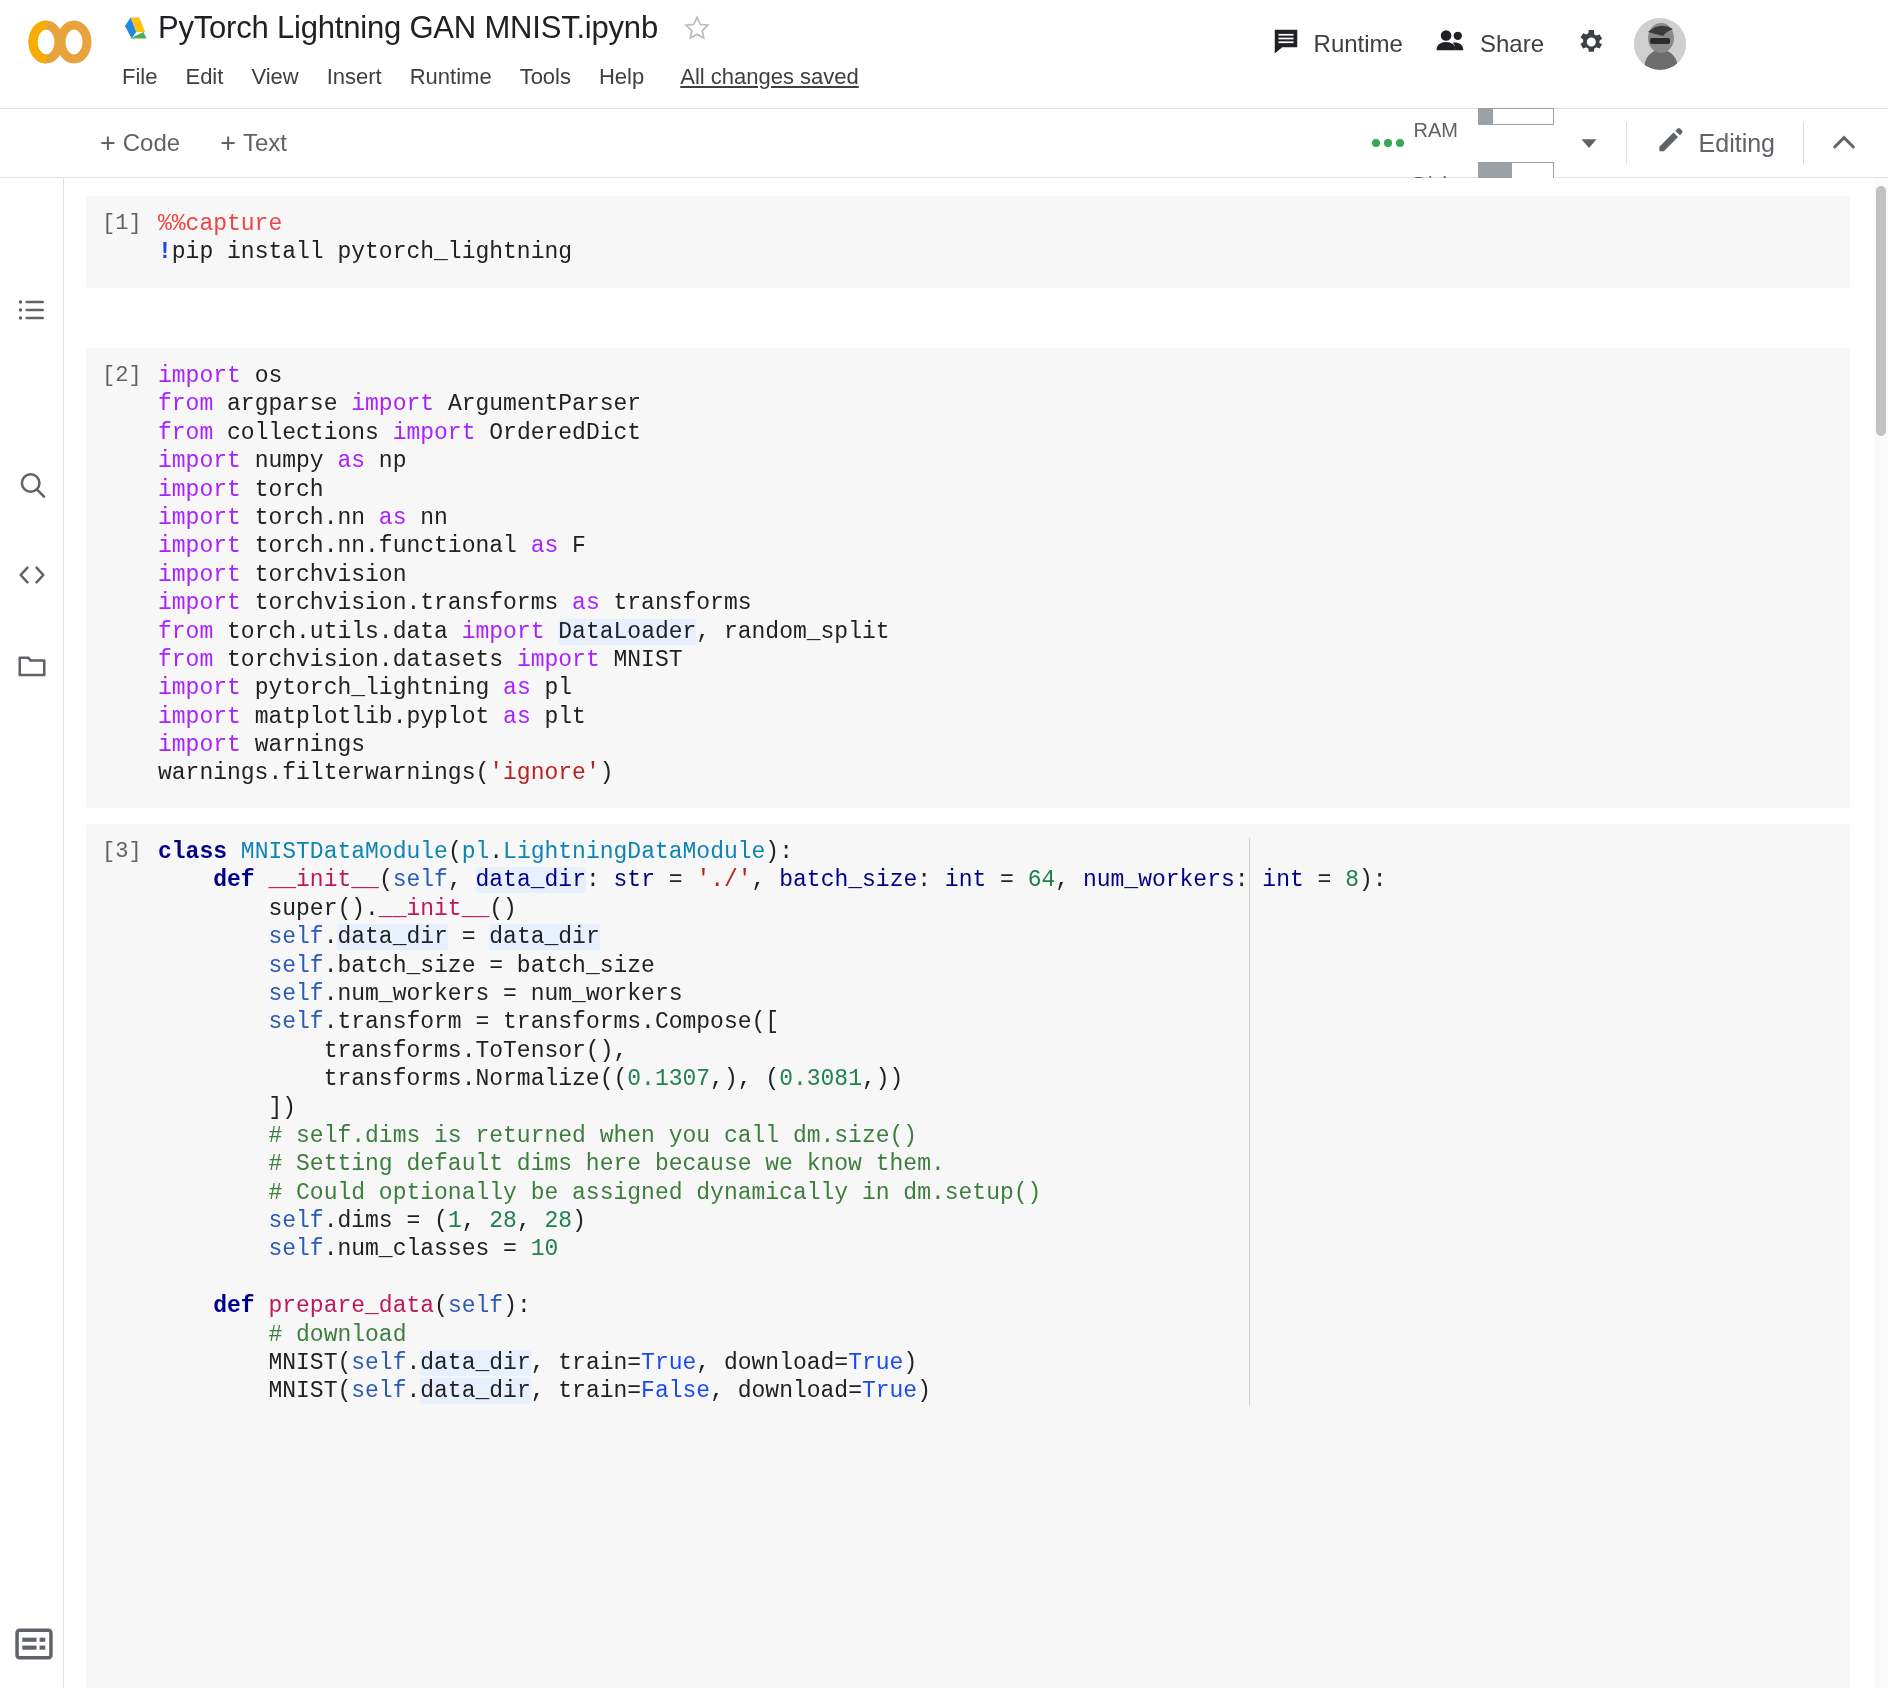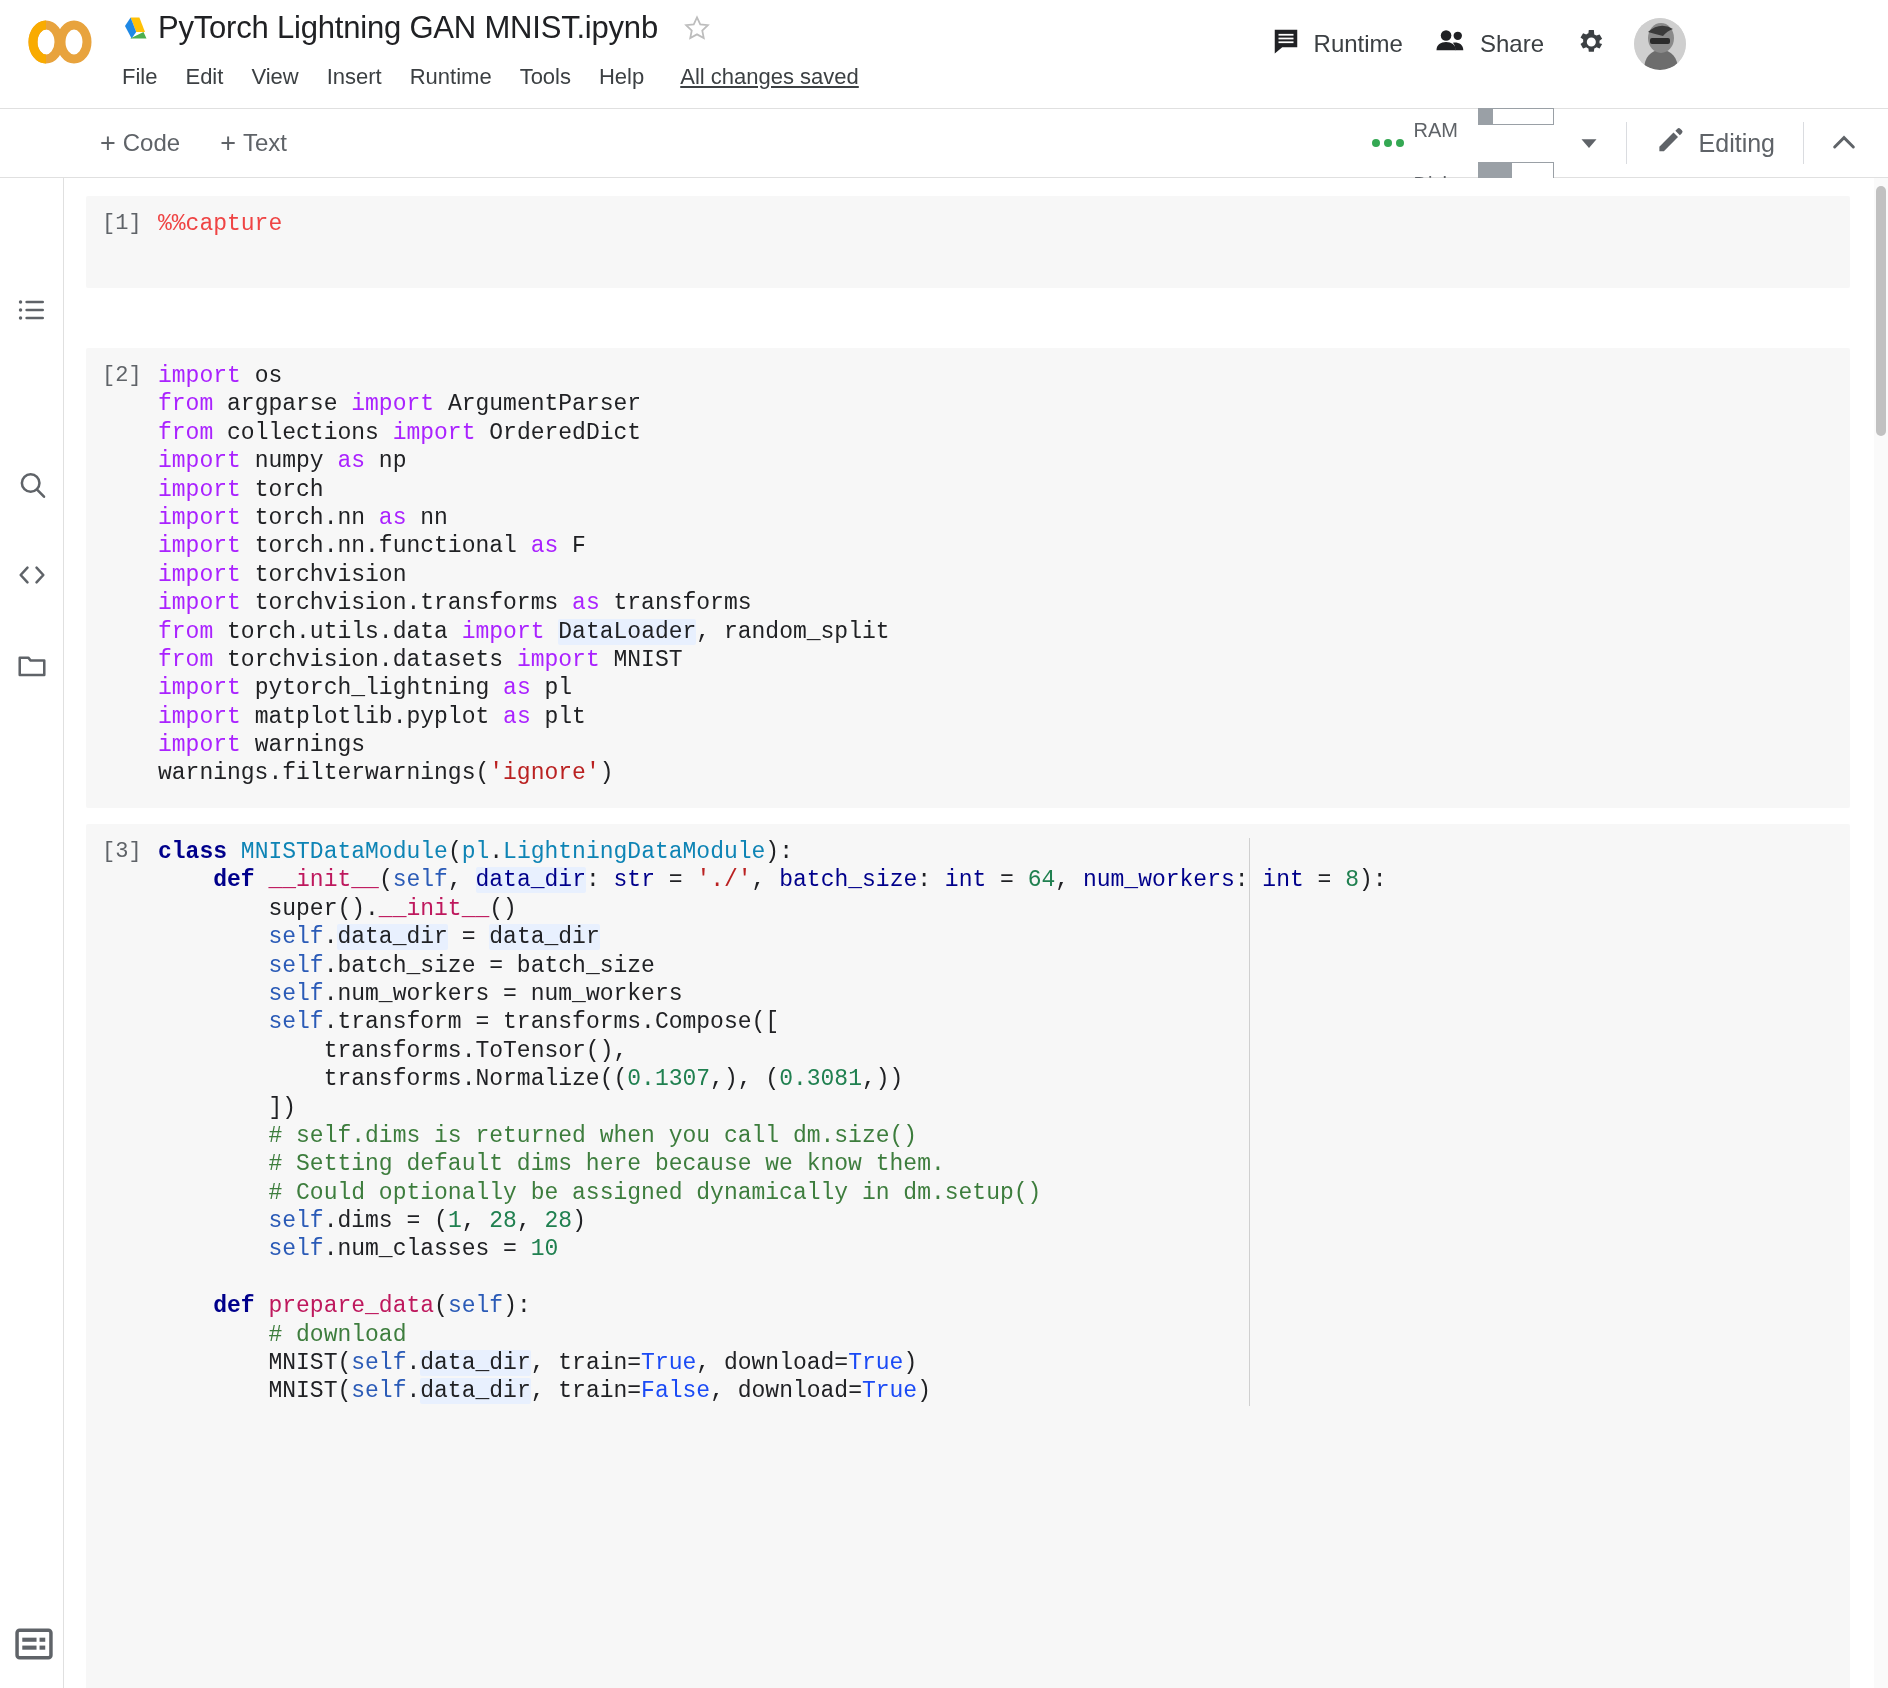--- a/index.html
+++ b/index.html
@@ -398,21 +398,21 @@
       <rect x="15.5" y="11" width="3.6" height="2.6" fill="#5f6368"></rect>
     </svg>
   </div>
 </div>
 
 <div class="nb">
   <div id="cells-host">
       <div class="cell" style="top: 18px; height: 92px;">
         <div class="cell-inner">
           <div class="run-label">[1]</div>
-          <div class="code"><span class="ln"><span class="mag">%%capture</span></span></div>
+          <div class="code"><span class="ln"><span class="mag">%%capture</span></span><span class="ln"><span class="bang">!</span><span>pip install pytorch_lightning</span></span></div>
         </div>
       </div>
       <div class="cell" style="top: 170px; height: 460px;">
         <div class="cell-inner">
           <div class="run-label">[2]</div>
           <div class="code"><span class="ln"><span class="kw">import</span><span> os</span></span><span class="ln"><span class="kw">from</span><span> argparse </span><span class="kw">import</span><span> ArgumentParser</span></span><span class="ln"><span class="kw">from</span><span> collections </span><span class="kw">import</span><span> OrderedDict</span></span><span class="ln"><span class="kw">import</span><span> numpy </span><span class="kw">as</span><span> np</span></span><span class="ln"><span class="kw">import</span><span> torch</span></span><span class="ln"><span class="kw">import</span><span> torch.nn </span><span class="kw">as</span><span> nn</span></span><span class="ln"><span class="kw">import</span><span> torch.nn.functional </span><span class="kw">as</span><span> F</span></span><span class="ln"><span class="kw">import</span><span> torchvision</span></span><span class="ln"><span class="kw">import</span><span> torchvision.transforms </span><span class="kw">as</span><span> transforms</span></span><span class="ln"><span class="kw">from</span><span> torch.utils.data </span><span class="kw">import</span><span> </span><span class="hl">DataLoader</span><span>, random_split</span></span><span class="ln"><span class="kw">from</span><span> torchvision.datasets </span><span class="kw">import</span><span> MNIST</span></span><span class="ln"><span class="kw">import</span><span> pytorch_lightning </span><span class="kw">as</span><span> pl</span></span><span class="ln"><span class="kw">import</span><span> matplotlib.pyplot </span><span class="kw">as</span><span> plt</span></span><span class="ln"><span class="kw">import</span><span> warnings</span></span><span class="ln"><span>warnings.filterwarnings(</span><span class="str">'ignore'</span><span>)</span></span></div>
         </div>
       </div>
       <div class="cell" style="top: 646px; height: 880px;">
         <div class="cell-inner">

